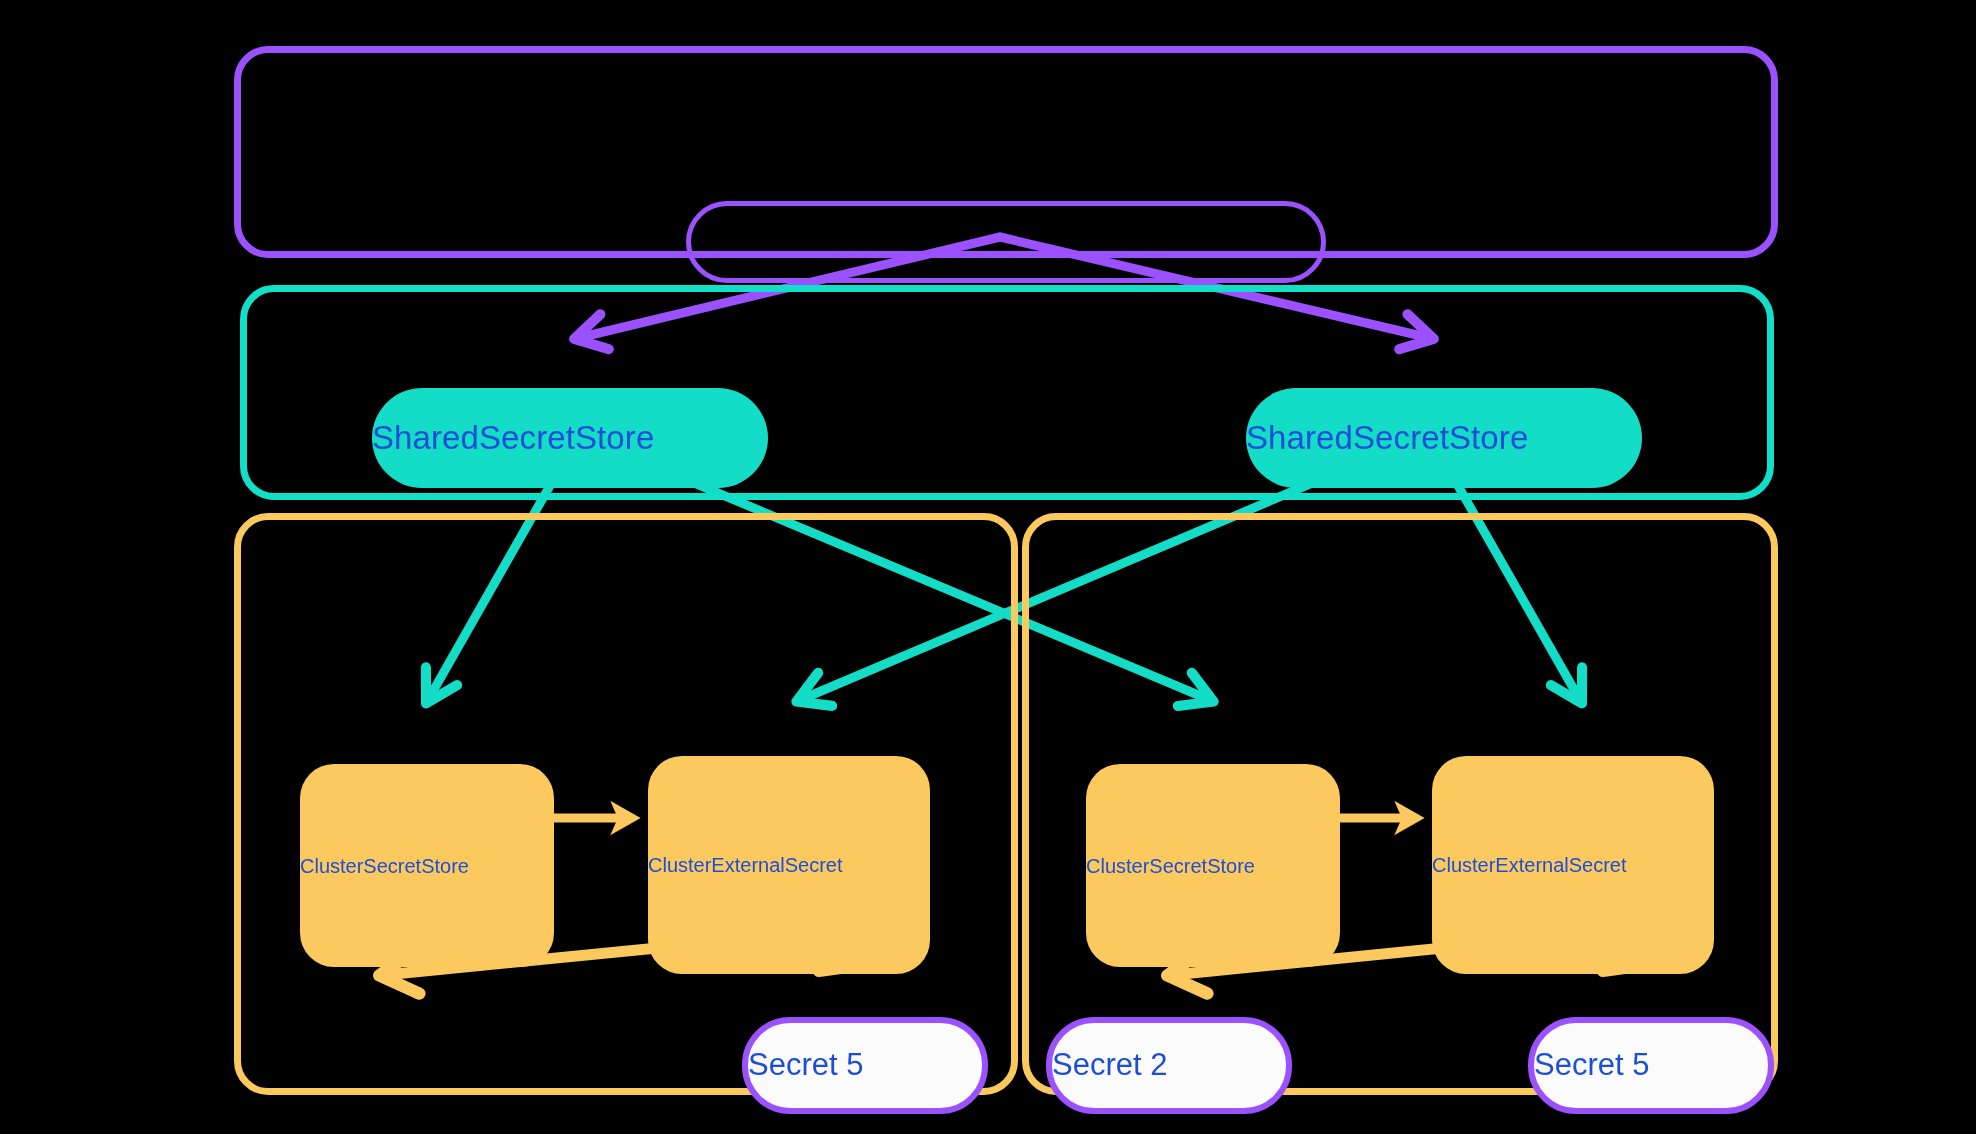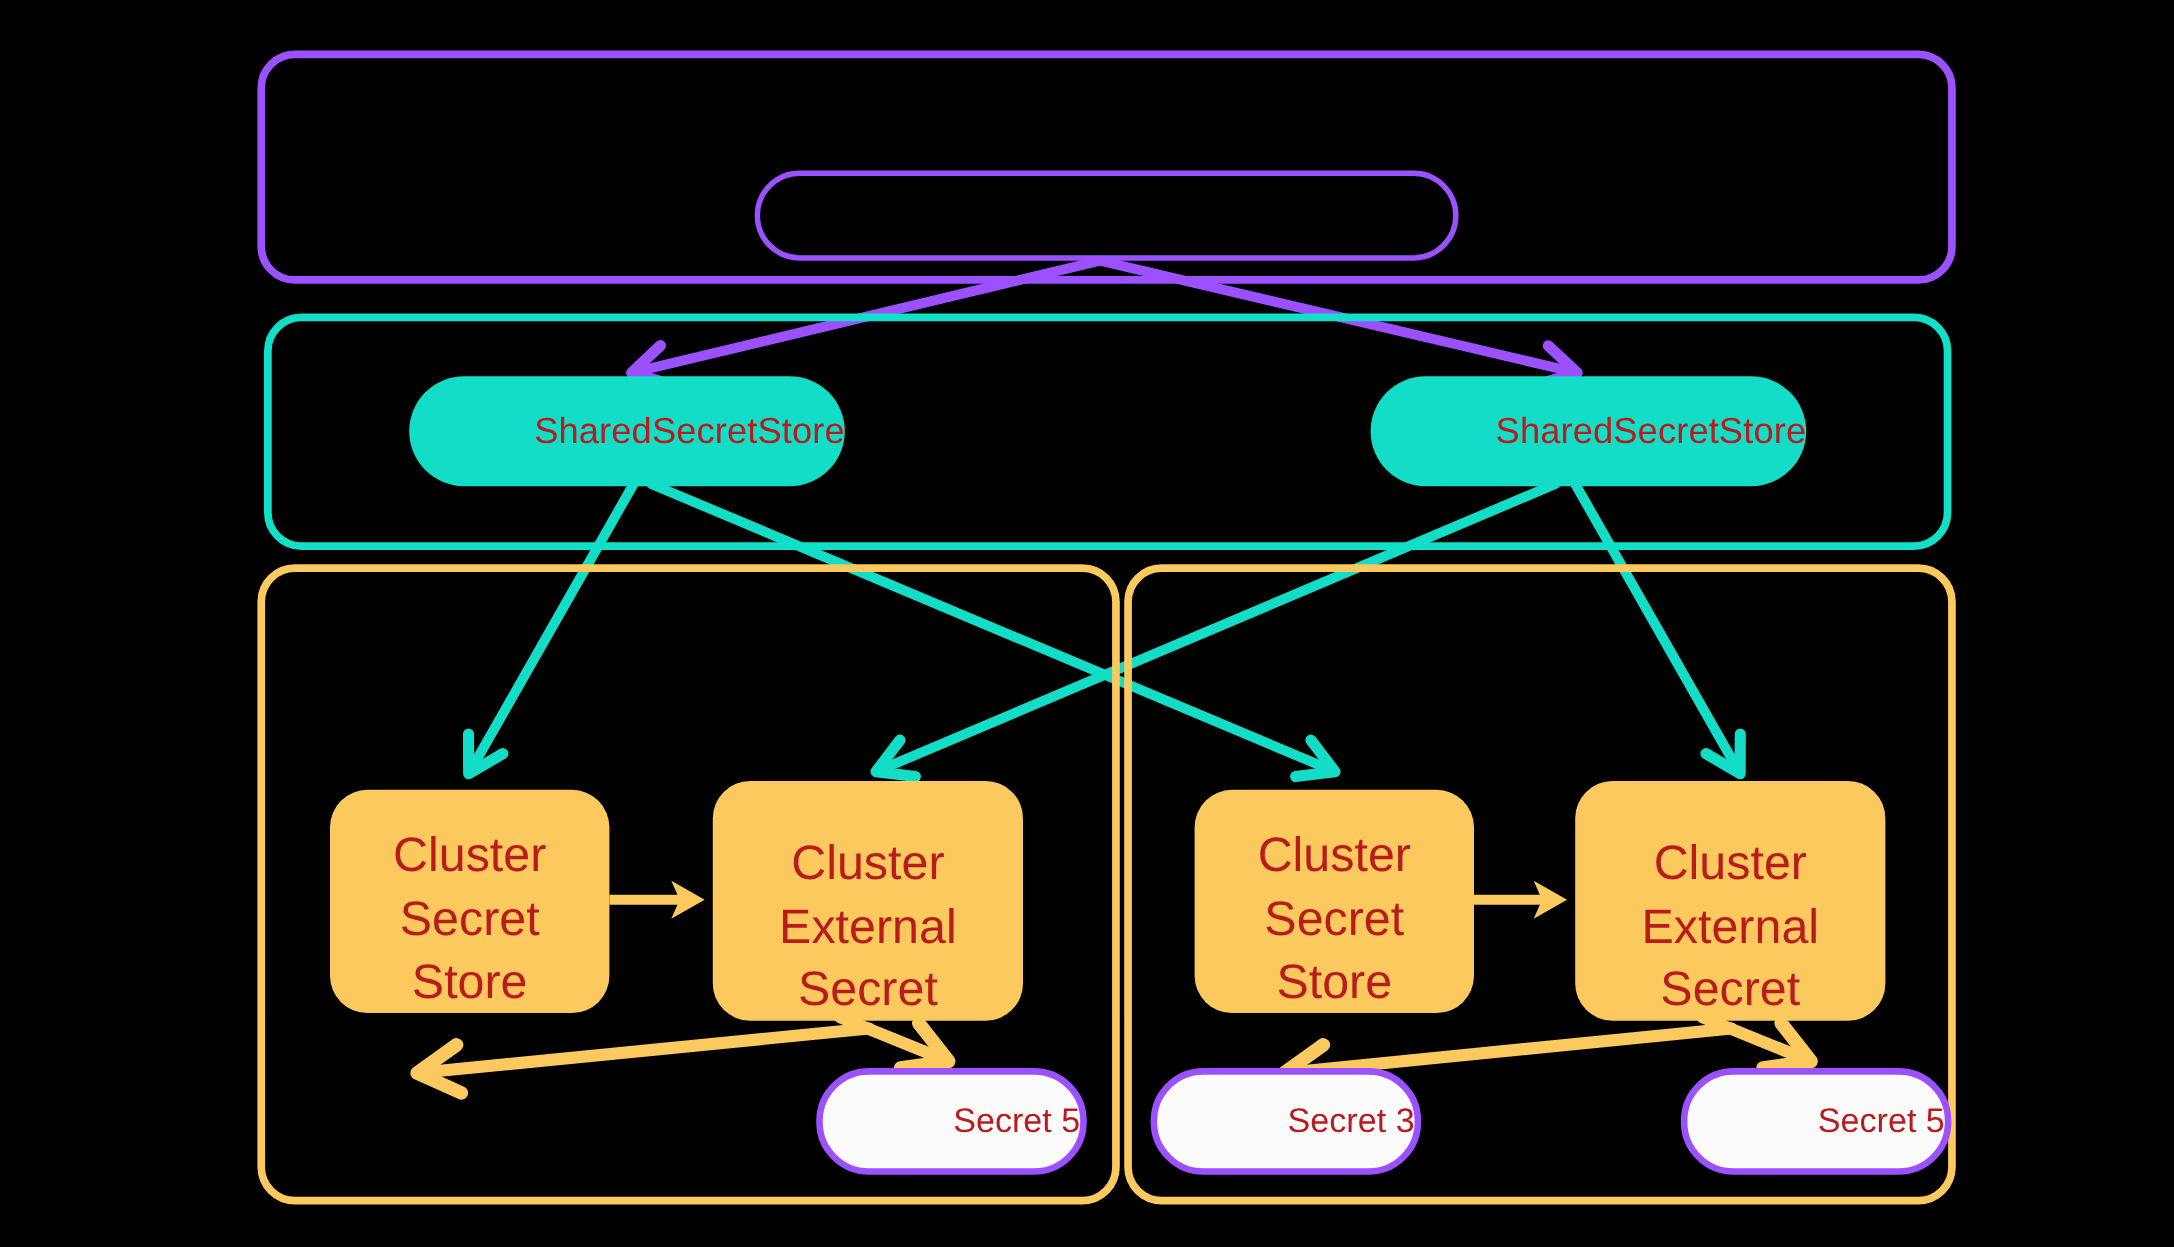--- a/index.html
+++ b/index.html
@@ -47,41 +47,41 @@
     border-color: #fcc95f;
     border-radius: 34px;
   }
 
   
   .node {
     position: absolute;
     box-sizing: border-box;
     display: flex;
     align-items: center;
-    justify-content: flex-end;
+    justify-content: flex-start;
     text-align: center;
-    color: #b91c1c;
+    color: #1d4ed8;
     line-height: 1.30;
+    margin-top: 46px;
   }
   .node-pill-outline {
     border: 5px solid #9b51ff;
     border-radius: 999px;
     background: transparent;
   }
   .node-pill-teal {
     background: #13ddc6;
     border-radius: 999px;
     font-size: 33px;
     letter-spacing: 0.1px;
   }
   .node-box-yellow {
     background: #fcc95f;
     border-radius: 34px;
-    font-size: 44px;
-    flex-direction: column;
+    font-size: 20px;
   }
   .node-box-yellow span { display: block; }
   .node-pill-secret {
     background: #fbfbfb;
     border: 6px solid #9b51ff;
     border-radius: 48px;
     font-size: 31px;
   }
 </style>
 </head>
@@ -172,20 +172,20 @@
     <span>External</span>
     <span>Secret</span>
   </div>
 
 
   <div class="node node-pill-secret" style="left:742px; top:971px; width:246px; height:97px;">
     <span>Secret 5</span>
   </div>
 
   <div class="node node-pill-secret" style="left:1046px; top:971px; width:246px; height:97px;">
-    <span>Secret 3</span>
+    <span>Secret 2</span>
   </div>
 
   <div class="node node-pill-secret" style="left:1528px; top:971px; width:246px; height:97px;">
     <span>Secret 5</span>
   </div>
 
 </div>
 
 </body></html>

